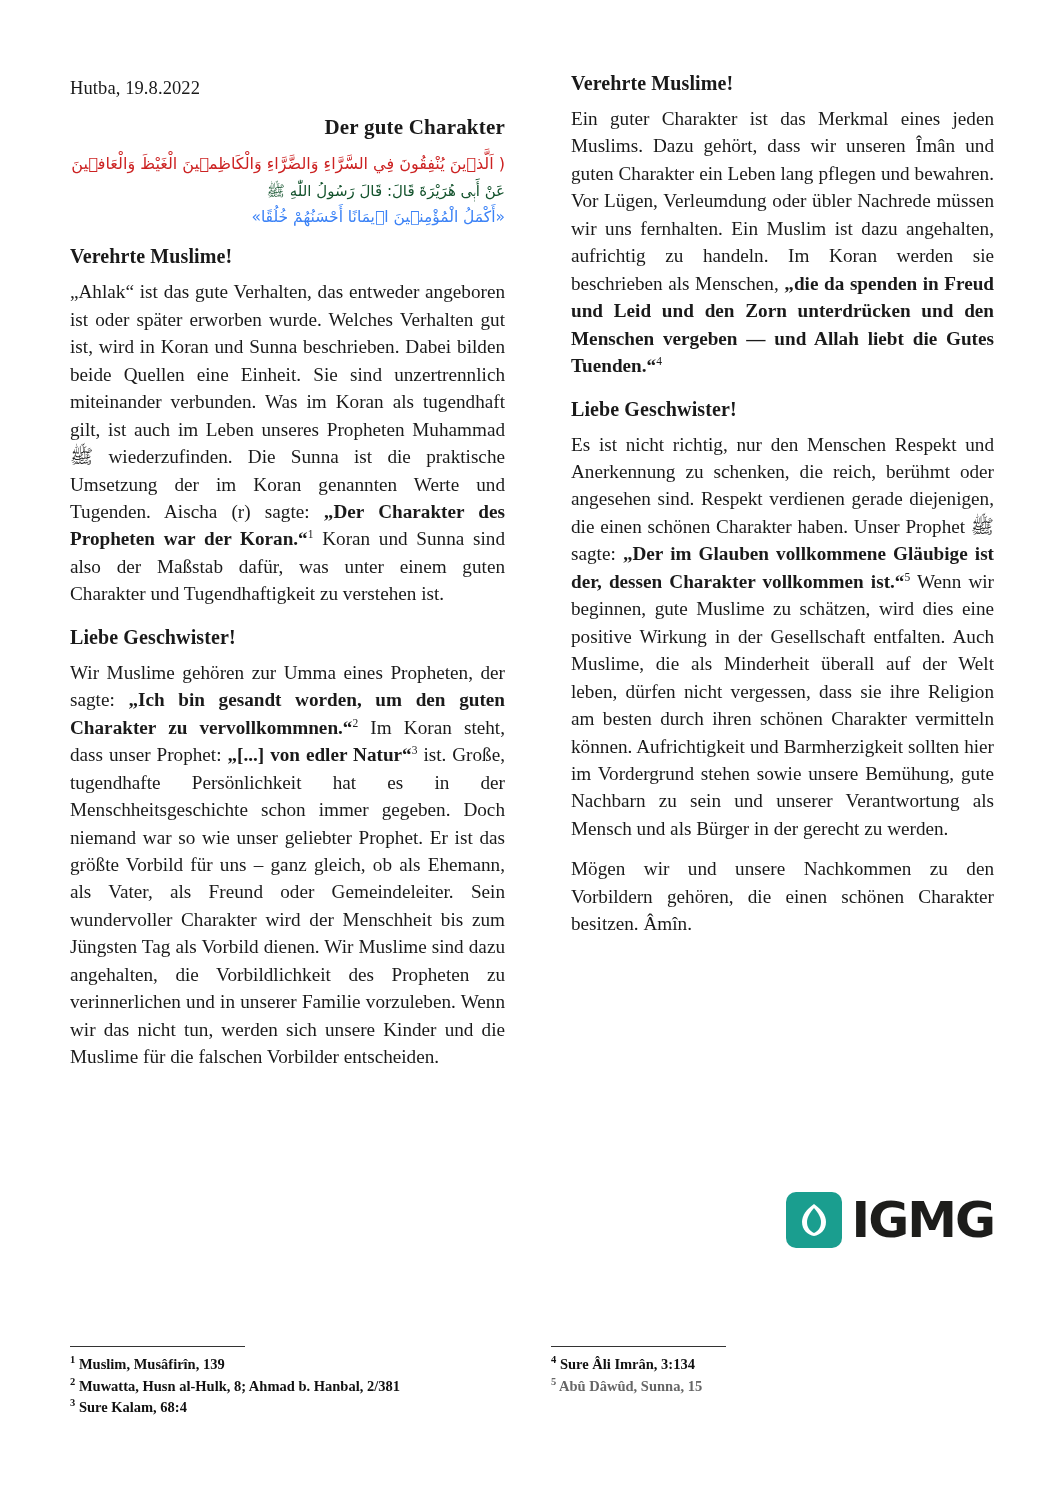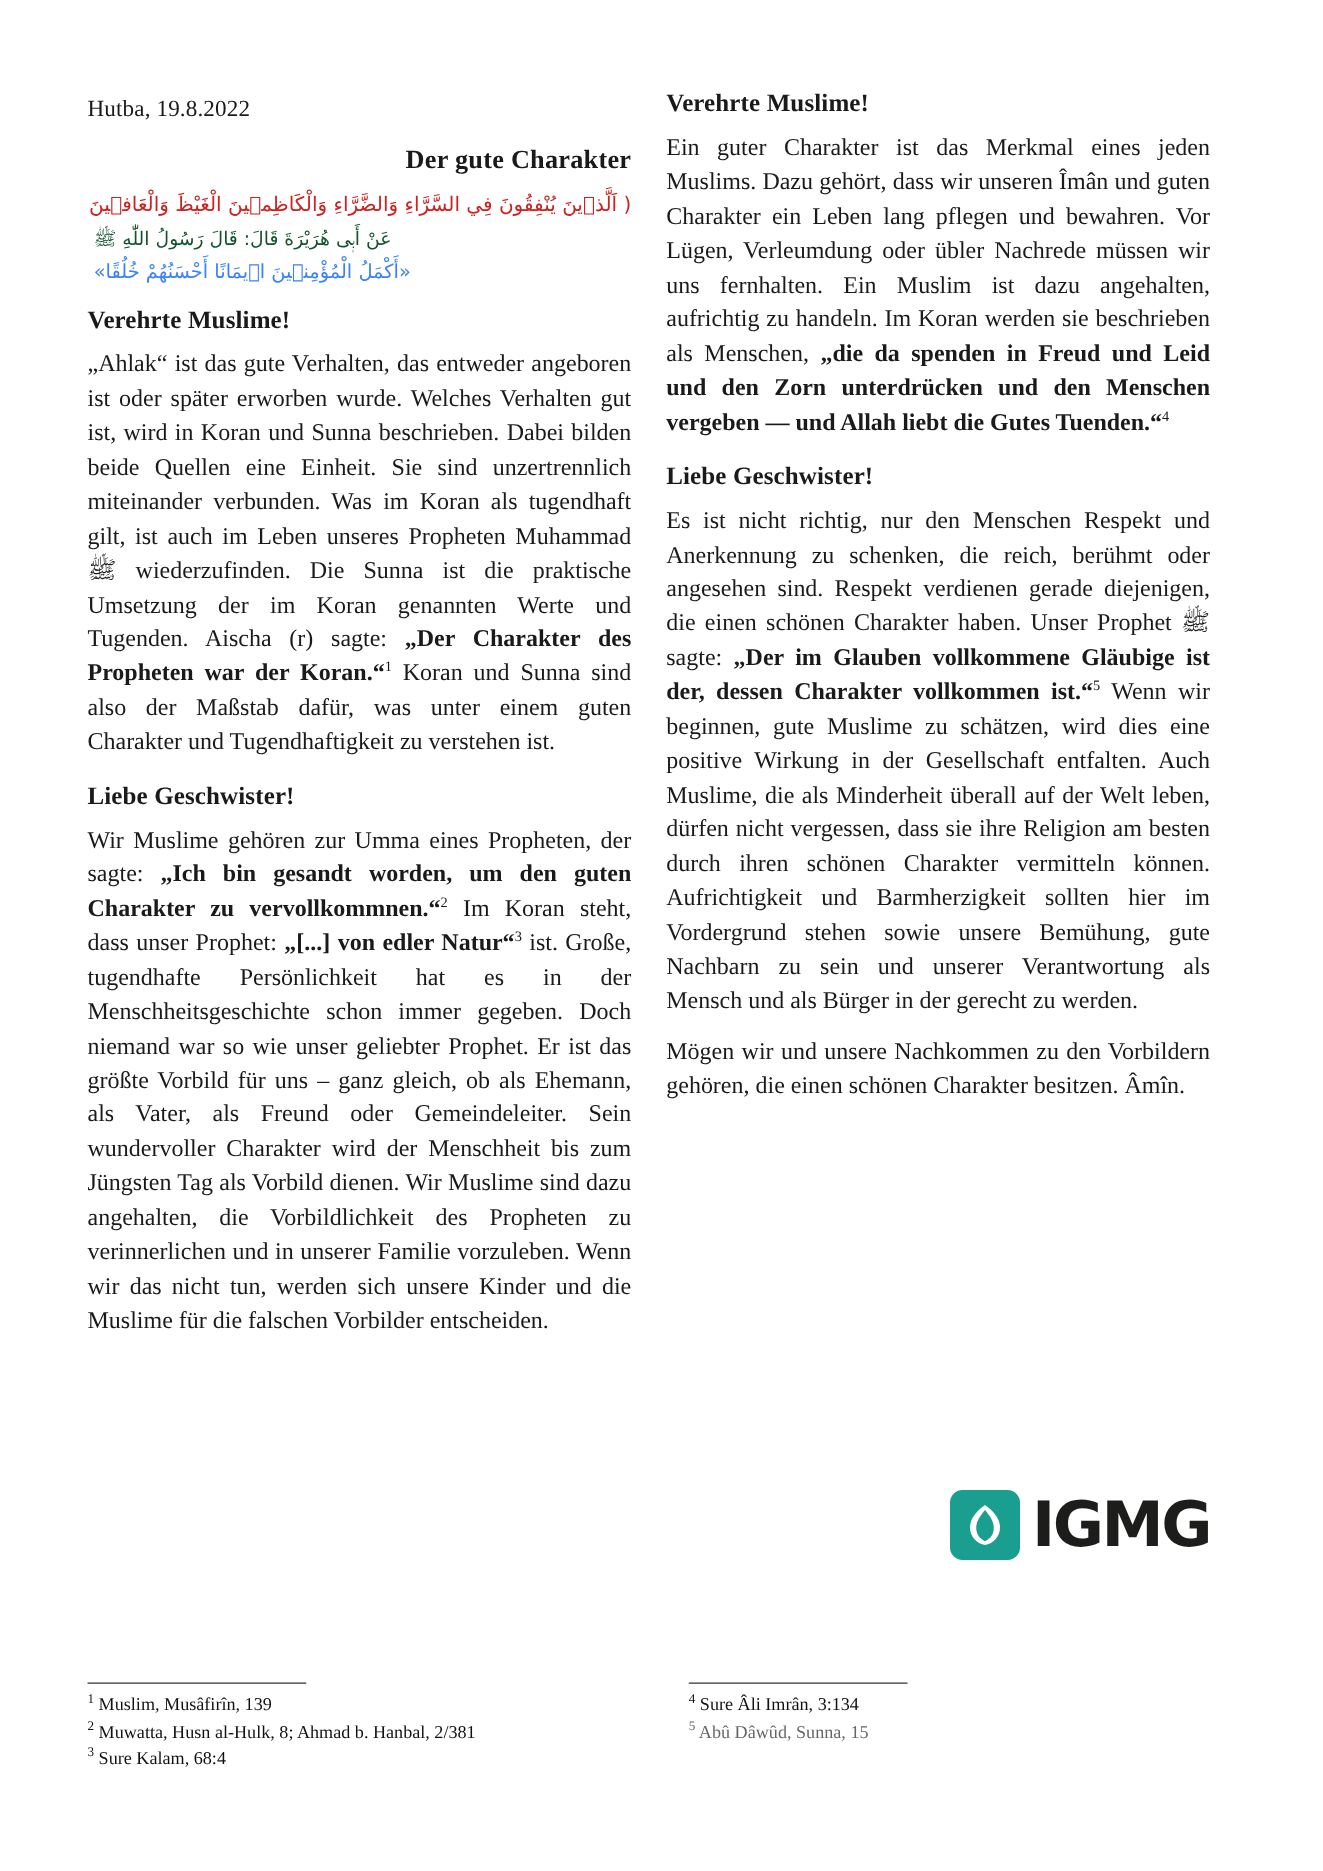--- a/index.html
+++ b/index.html
@@ -20,21 +20,21 @@
     position: absolute;
     top: 0; left: 0;
     width: 1058px;
     height: 1497px;
     box-sizing: border-box;
     padding: 48px 64px 30px 70px;
   }
 
   .columns {
     display: flex;
-    gap: 28px;
+    gap: 66px;
     height: 1240px;
   }
   .col {
     width: 435px;
     position: relative;
   }
   .col-left { padding-top: 30px; }
   .col-right { padding-top: 10px; }
 
   .meta {
@@ -66,23 +66,23 @@
     text-justify: inter-word;
     margin: 0 0 13px 0;
     hyphens: auto;
   }
 
   b.hl { font-weight: bold; }
   sup { font-size: 11.5px; vertical-align: super; line-height: 0; }
 
   
   .arabic-block {
-    text-align: left;
+    text-align: right;
     direction: rtl;
-    margin: 6px 0 10px 5px;
+    margin: 6px 0 10px 16px;
   }
   .arabic-line {
     font-family: "DejaVu Sans", sans-serif;
     font-size: 16px;
     line-height: 1.75;
     color: #cc2222;
     white-space: nowrap;
   }
   .arabic-line.black {
     color: #14532d;
@@ -94,20 +94,21 @@
   }
 
   
   .footnotes {
     position: absolute;
     left: 70px;
     right: 64px;
     bottom: 78px;
     display: flex;
     gap: 46px;
+    font-weight: bold;
   }
   .fn-col { width: 435px; }
   .fn-rule {
     width: 175px;
     height: 1px;
     background: #333;
     margin-bottom: 7px;
   }
   .fn {
     font-size: 14.5px;

